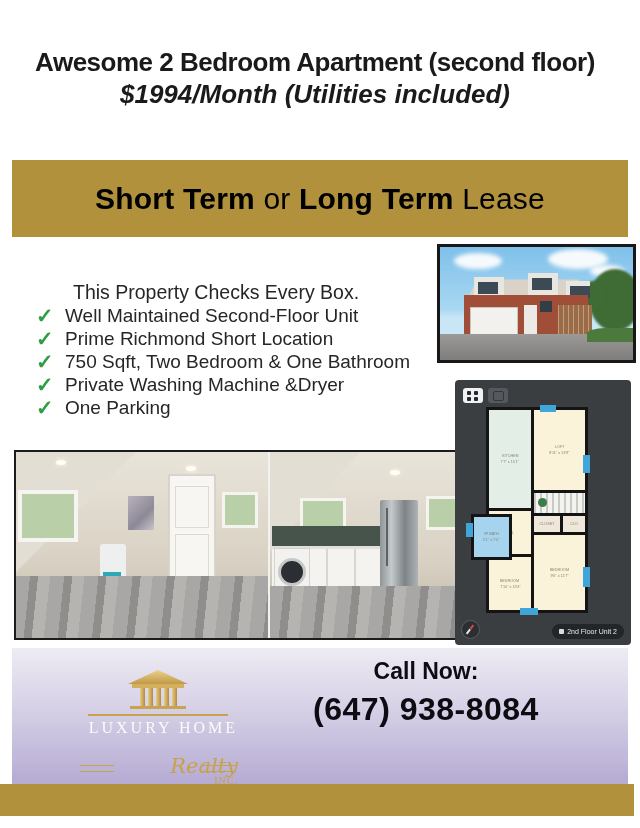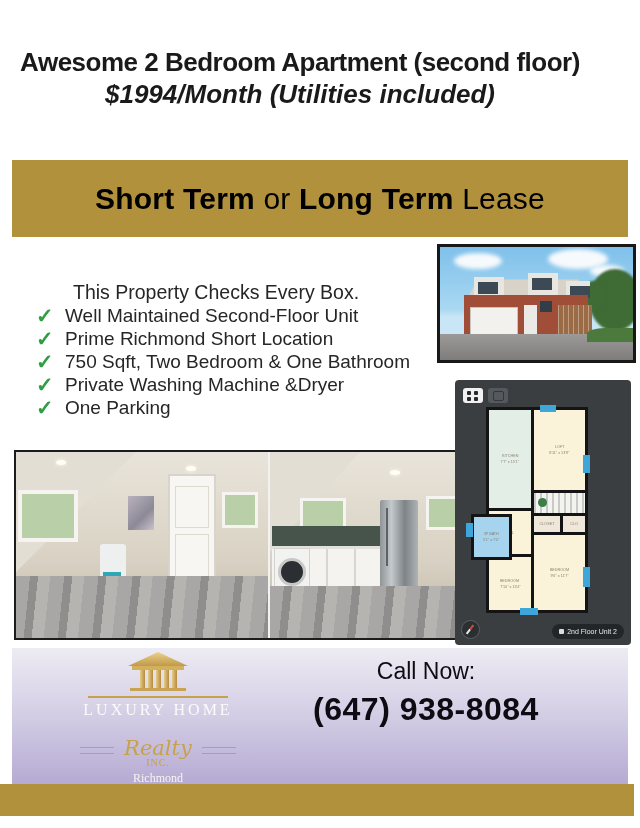--- a/index.html
+++ b/index.html
@@ -1,21 +1,21 @@
 <!DOCTYPE html>
 <html><head>
 <meta charset="utf-8">
 <style>
   html,body{margin:0;padding:0;}
   body{width:640px;height:828px;position:relative;background:#ffffff;
        font-family:"Liberation Sans",sans-serif;overflow:hidden;}
   .abs{position:absolute;}
 
   
-  #header{left:0;top:46px;width:600px;text-align:center;color:#1a1a1a;}
+  #header{left:0;top:46px;width:600px;text-align:center;color:#1a1a1a;padding-left:15px;}
   #title{font-size:26px;font-weight:800;letter-spacing:-0.5px;line-height:32px;}
   #price{font-size:26px;font-weight:800;font-style:italic;line-height:33px;}
   #address{font-size:19px;font-weight:700;font-style:italic;line-height:25px;}
 
   
   #banner{left:12px;top:160px;width:616px;height:77px;background:#b2913c;
           display:flex;align-items:center;justify-content:center;}
   #banner .txt{color:#000000;font-size:30px;letter-spacing:.2px;}
   #banner .b{font-weight:800;}
 
@@ -99,42 +99,42 @@
               border:1px solid #5a5e61;}
   #fp-compass i{position:absolute;left:7px;top:3px;width:2px;height:11px;transform:rotate(38deg);
                 background:linear-gradient(#cf4b3f 50%,#e8e8e8 50%);}
   #fp-badge{right:7px;top:244px;height:15px;background:#232629;border-radius:8px;color:#e9e9e9;
             font-size:7px;display:flex;align-items:center;gap:3px;padding:0 7px;}
   #fp-badge .dot{width:5px;height:5px;background:#dcdcdc;border-radius:1px;}
 
   
   #footer{left:12px;top:648px;width:616px;height:136px;
           background:linear-gradient(#edebf3 0%,#d6d0e6 45%,#b5abd3 100%);}
-  #logo{position:absolute;left:66px;top:4px;width:160px;text-align:center;}
+  #logo{position:absolute;left:66px;top:22px;width:160px;text-align:right;}
   #logo-building{position:relative;width:64px;height:40px;margin:0 auto;}
   .pedi{position:absolute;left:2px;top:0;width:60px;height:14px;
         background:linear-gradient(#ecd089,#bf9a4a);clip-path:polygon(50% 0,100% 100%,0 100%);}
   .entab{position:absolute;left:6px;top:14px;width:52px;height:4px;background:#d4af5c;}
   .cols{position:absolute;left:8px;top:18px;width:48px;height:18px;display:flex;gap:3px;justify-content:center;}
   .cols i{width:5px;height:100%;background:linear-gradient(90deg,#e8cc84,#b28c3e);}
   .stylobate{position:absolute;left:4px;top:36px;width:56px;height:3px;background:#caa352;}
   #logo-rule{width:140px;height:2px;background:#c7a24c;margin:4px auto 3px;}
   #logo-name{color:#fbfbf9;font-family:"Liberation Serif",serif;font-size:16px;
              letter-spacing:3px;white-space:nowrap;}
   #logo-script{position:relative;color:#c7a24c;font-family:"DejaVu Serif",serif;
                font-style:italic;font-size:21px;line-height:22px;margin-top:18px;}
   .script-line{position:absolute;top:10px;width:34px;height:5px;
                border-top:1.5px solid #c7a24c;border-bottom:1.5px solid #c7a24c;}
   #sl-left{left:2px;} #sl-right{right:2px;}
   #logo-inc{color:#c7a24c;font-family:"Liberation Serif",serif;font-size:10px;
             letter-spacing:1px;line-height:8px;}
   #logo-brokerage{color:#f6f4ef;font-family:"Liberation Serif",serif;font-size:12px;margin-top:4px;}
   #footer-cta{position:absolute;left:218px;top:3px;width:392px;text-align:center;color:#0c0c12;}
   #cta-line1{font-size:20px;font-weight:800;}
-  #cta-line2{font-size:23px;font-weight:400;margin-top:7px;}
+  #cta-line2{font-size:23px;font-weight:700;margin-top:7px;}
   #cta-phone{font-size:32px;font-weight:800;margin-top:6px;letter-spacing:.5px;}
 
   #gold-strip{left:0;top:784px;width:634px;height:32px;background:#b2913c;}
 </style>
 </head>
 <body>
 
 <div class="abs" id="header">
   <div id="title">Awesome 2 Bedroom Apartment (second floor)</div>
   <div id="price">$1994/Month (Utilities included)</div>

